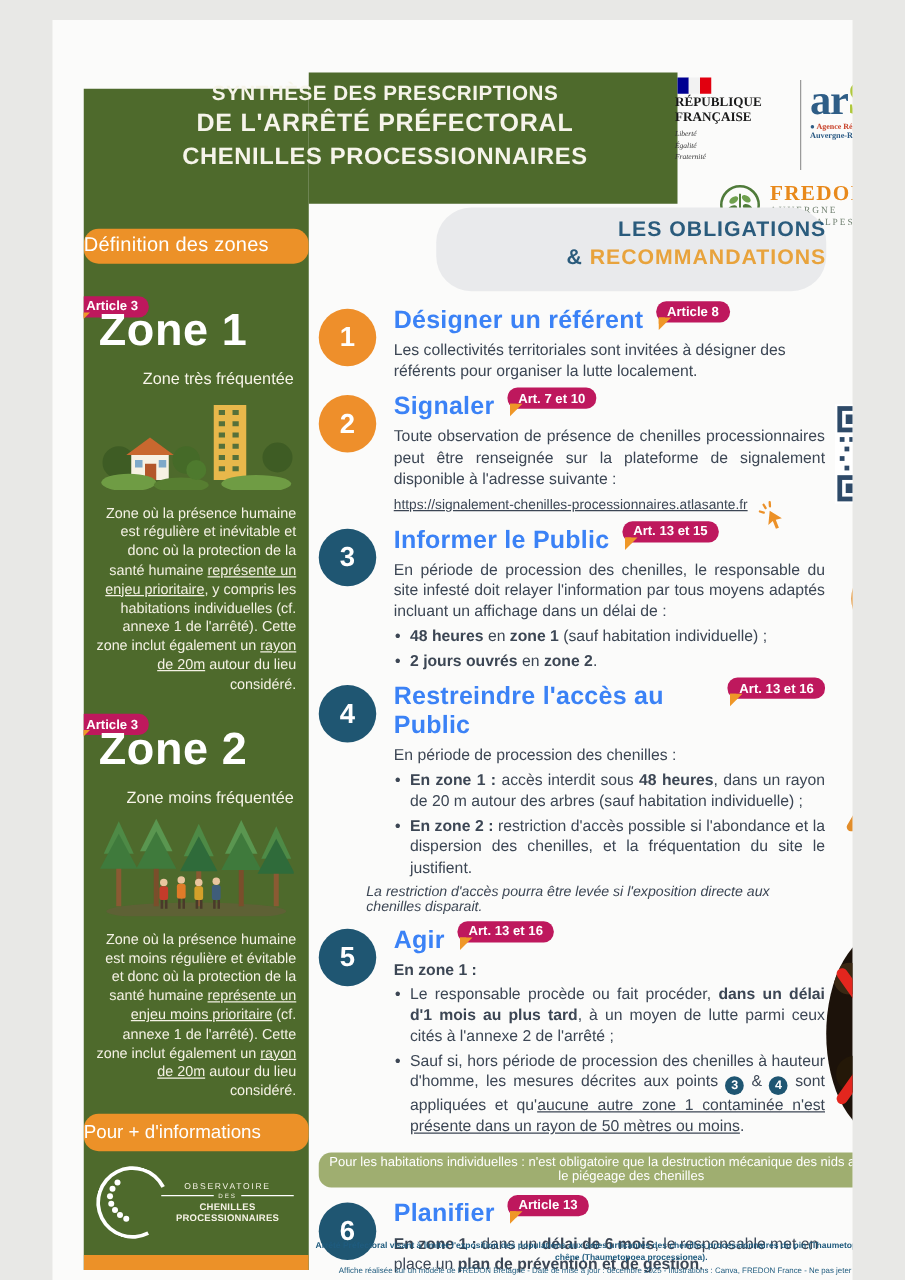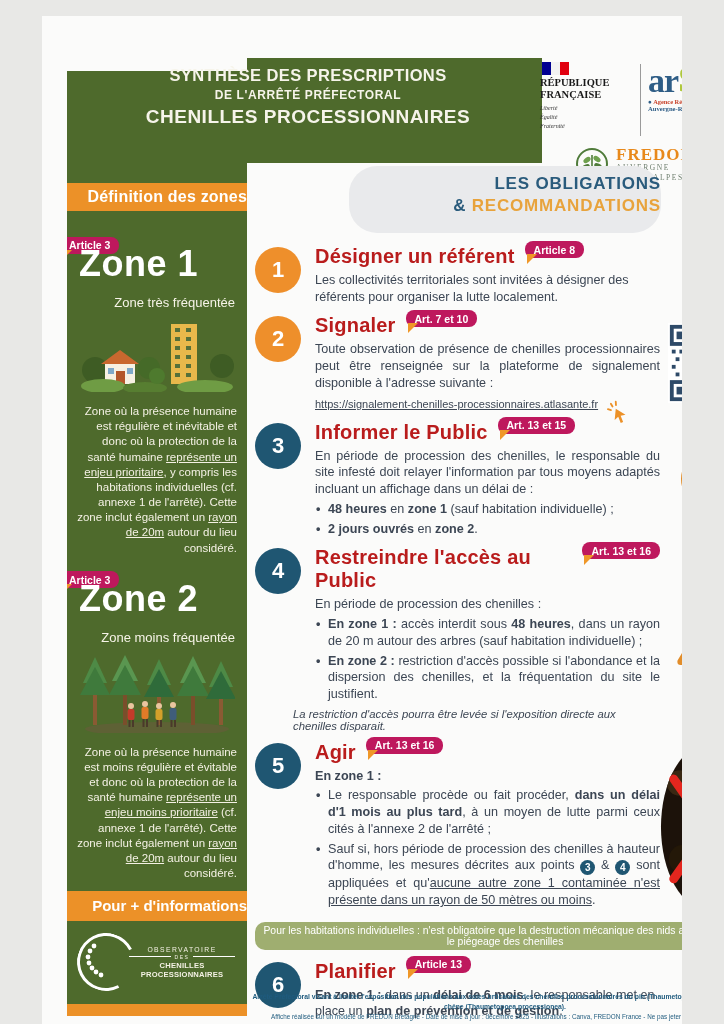--- a/index.html
+++ b/index.html
@@ -3,21 +3,21 @@
 <meta charset="utf-8">
 <style>
   * { margin:0; padding:0; box-sizing:border-box; }
   body { background:#e8e8e6; font-family:"Liberation Sans", sans-serif; }
   #page { position:relative; width:640px; height:1024px; background:#fbfbfa; margin:16px auto; overflow:hidden; }
 
   
   #header-box { position:absolute; left:205px; top:42px; width:295px; height:105px; background:#4e6a2c; }
   #header-title { position:absolute; left:35px; top:50px; width:462px; text-align:center; color:#f6f4ea; font-weight:bold; z-index:2; }
   #header-title .t1 { font-size:16.5px; letter-spacing:.4px; }
-  #header-title .t2 { font-size:12px; letter-spacing:.6px; margin-top:3px; }
+  #header-title .t2 { font-size:20px; letter-spacing:.6px; margin-top:3px; }
   #header-title .t3 { font-size:19px; letter-spacing:.5px; margin-top:4px; }
 
   
   #logos { position:absolute; left:498px; top:46px; width:215px;font-family:Liberation Serif, serif; }
   .logo-row { display:flex; align-items:flex-start; }
   #rf-block { width:96px; }
   #rf-flag { display:flex; margin-left:2px; }
   #rf-flag span { width:9px; height:13px; display:block; }
   .rf-name { font-size:10.5px; font-weight:bold; color:#1a1a1a; line-height:1.15; margin-top:2px; }
   .rf-motto { font-size:6px; font-style:italic; color:#333; line-height:1.5; margin-top:3px; }
@@ -28,21 +28,21 @@
   .ars-s { font-size:38px; color:#afc83c; }
   .ars-line1 { font-size:6.4px; font-weight:bold; color:#c8432b; margin-top:1px; }
   .ars-line1 .dot { color:#2e5d86; }
   .ars-line2 { font-size:6.6px; font-weight:bold; color:#2e5d86; }
   #fredon-block { display:flex; align-items:center; margin:10px 0 0 34px; }
   #fredon-text .f-name { font-size:17px; font-weight:bold; color:#e8891b; letter-spacing:1px; line-height:1; }
   #fredon-text .f-sub { font-size:7.5px; color:#6f7f6f; letter-spacing:1.6px; line-height:1.25; }
 
   
   #sidebar { position:absolute; left:25px; top:55px; width:180px; height:945px; background:#4e6a2c; color:#f4f1e4; overflow:hidden; }
-  #sidebar .orange-banner { background:#ec9128; color:#fff; font-weight:bold; text-align:right; }
+  #sidebar .orange-banner { background:#ec9128; color:#fff; font-weight:normal; text-align:left;border-radius:12px; }
   #def-banner { margin-top:112px; height:28px; font-size:16px; line-height:28px; letter-spacing:.2px; }
   .zone-head { position:relative; height:58px; margin-top:24px; }
   .zone-title { position:absolute; left:12px; top:8px; font-size:36px; font-weight:bold; color:#fff; letter-spacing:.5px; }
   .zone-tag { position:absolute; right:7px; top:0; }
   .bubble-tag { display:inline-block; background:#be185d; color:#fff; font-weight:bold; font-size:10.5px; padding:2.5px 9px; border-radius:8px; position:relative; white-space:nowrap; }
   .bubble-tag::after { content:""; position:absolute; left:2px; bottom:-6px; border:5px solid transparent; border-top-color:#ef9728; border-left-color:#ef9728; }
   .zone-sub { text-align:right; padding-right:12px; font-size:13px; margin-top:2px; color:#f7f4e8; }
   .zone-illus { display:block; margin:8px auto 0; }
   .zone-text { text-align:right; font-size:11.5px; line-height:1.32; padding:0 10px 0 8px; margin-top:12px; color:#f4f1e4; }
   .u { text-decoration:underline; }
@@ -66,21 +66,21 @@
   #main-title-pill .mt2 { font-size:17px; font-weight:bold; letter-spacing:.8px; margin-top:2px; }
   #main-title-pill .amp { color:#2a5b7c; }
   #main-title-pill .rec { color:#e8a33c; }
 
   .item { display:flex; margin-bottom:9px; }
   .num-circle { flex:none; width:46px; height:46px; border-radius:50%; color:#fff; font-size:22px; font-weight:bold; text-align:center; line-height:46px; margin-top:2px; }
   .nc-orange { background:#ee8f2b; }
   .nc-blue { background:#1f5672; }
   .item-content { flex:1; padding-left:14px; position:relative; }
   .head-row { display:flex; align-items:flex-start; gap:10px; }
-  .item-title { font-size:20px; font-weight:bold; color:#b91c1c; letter-spacing:.2px; }
+  .item-title { font-size:20px; font-weight:bold; color:#3b82f6; letter-spacing:.2px; }
   .head-row .bubble-tag { margin-top:-4px; }
   .item-body { font-size:12.6px; color:#3c4654; line-height:1.33; margin-top:4px; }
   .just { text-align:justify; }
   .bullets { list-style:none; margin-top:2px; }
   .bullets li { position:relative; padding-left:13px; font-size:12.6px; color:#3c4654; line-height:1.33; margin-top:3px; }
   .bullets li::before { content:"•"; position:absolute; left:1px; top:0; font-weight:bold; color:#3c4654; }
   .icon-col { flex:none; width:95px; display:flex; align-items:center; justify-content:center; }
   .mini-badge { display:inline-block; width:15px; height:15px; border-radius:50%; background:#1f5672; color:#fff; font-size:10px; font-weight:bold; text-align:center; line-height:15px; vertical-align:-2px; }
   .restriction-note { font-size:11.3px; font-style:italic; color:#3c4654; margin:5px 0 0 -22px; }
   .link-row { position:relative; display:inline-block; margin-top:2px; }

